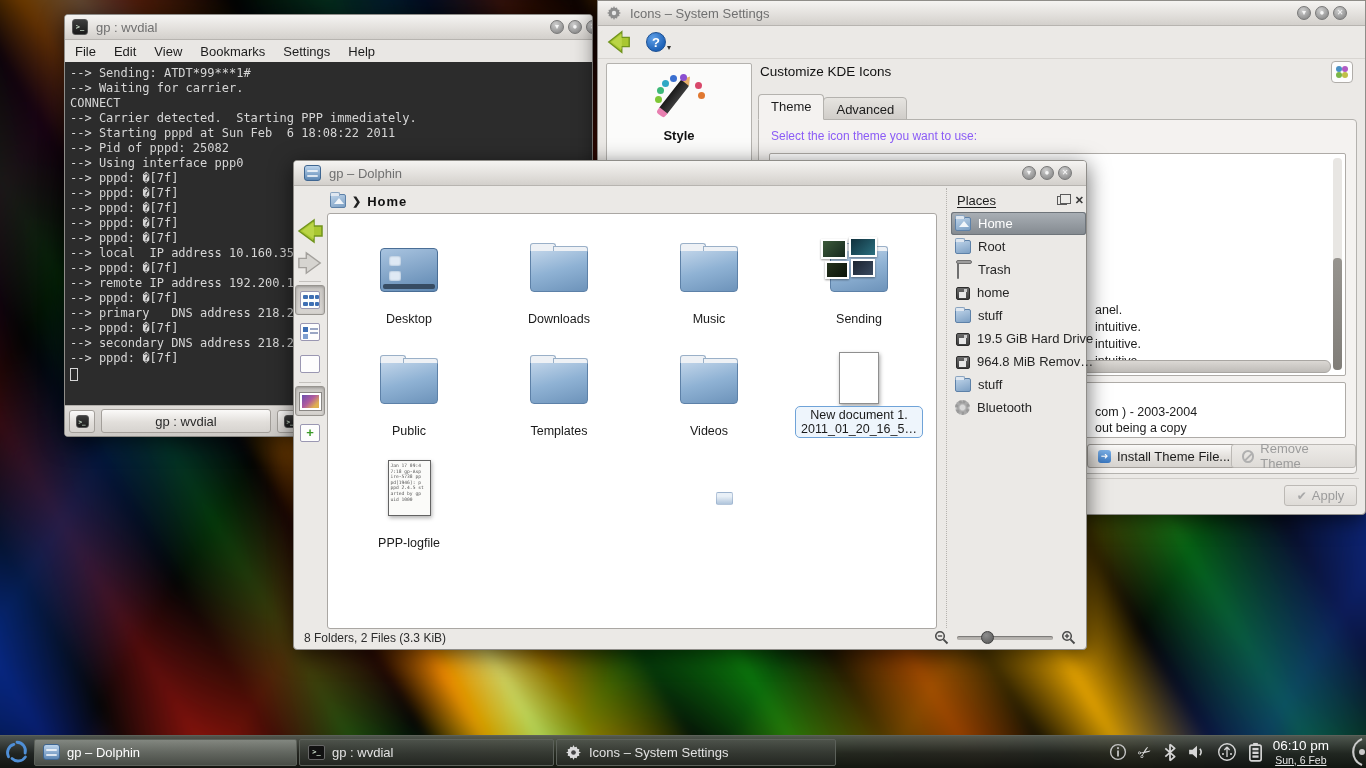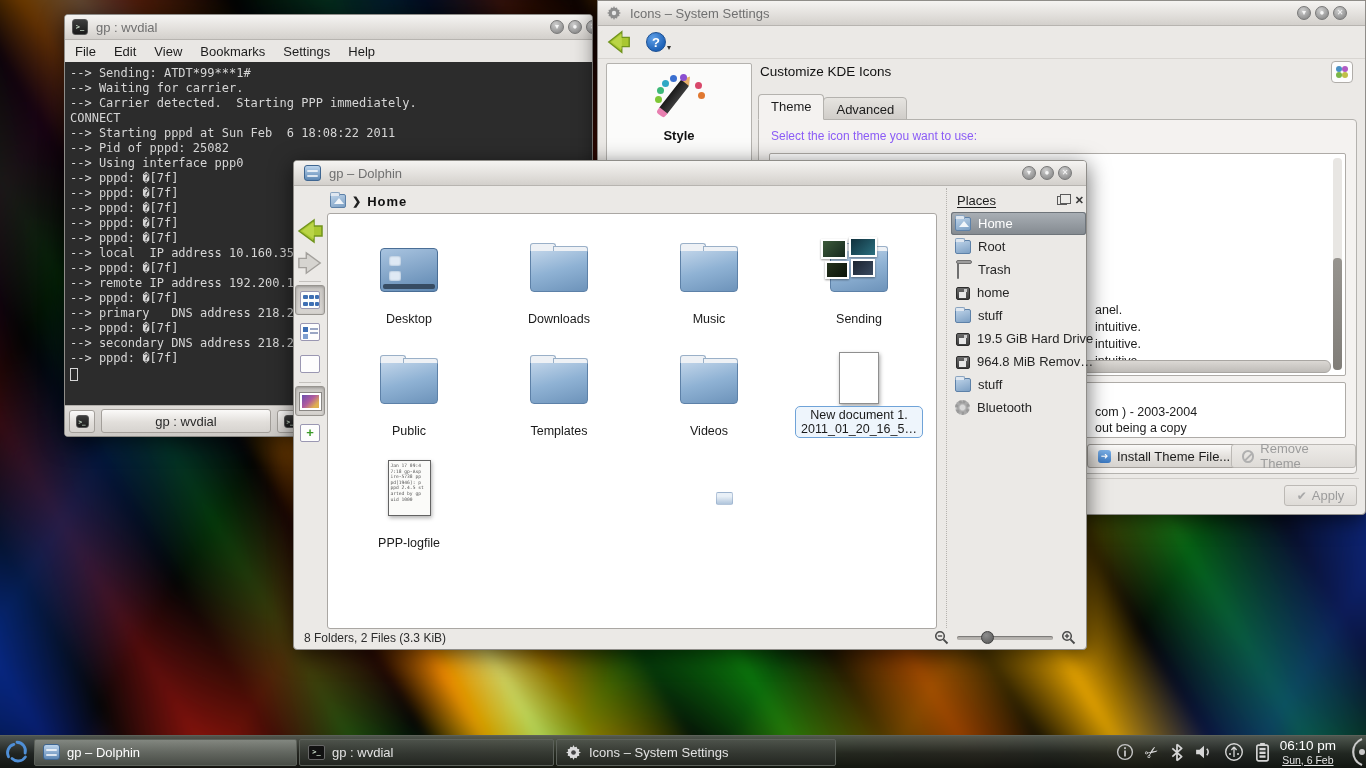--- a/index.html
+++ b/index.html
@@ -245,21 +245,21 @@
     background:linear-gradient(rgba(80,85,78,.7), rgba(40,43,38,.8));
     font-size:13px; color:#e2e2e2; overflow:hidden; white-space:nowrap; }
   .taskbtn.active { background:linear-gradient(rgba(150,155,148,.75), rgba(85,90,83,.8));
     color:#fff; }
   .mini-term { width:17px; height:15px; background:#111; border:1px solid #666; border-radius:2px;
     color:#cfe3cf; font:bold 7px/13px "DejaVu Sans Mono",monospace; text-align:center; flex:0 0 auto; }
   .tray { margin-left:auto; display:flex; align-items:center; gap:11px; padding:0 10px;
     height:100%; }
   .tray svg { display:block; }
   .scissors { color:#d8d8d8; font-size:16px; transform:rotate(-35deg); }
-  .clock { text-align:center; color:#fff; line-height:1.15; margin-right:4px; }
+  .clock { text-align:center; color:#fff; line-height:1.15; margin-right:11px; }
   .clock .t { font-size:13.5px; }
   .clock .d { font-size:10.5px; color:#e4e4e4;text-decoration:underline; }
   .cashew { width:26px; height:30px; color:#c9c9c9; }
 </style>
 </head>
 <body>
 
 <div class="wallpaper"></div>
 
 <div class="window" id="konsole">
@@ -276,22 +276,22 @@
     <span>File</span>
     <span>Edit</span>
     <span>View</span>
     <span>Bookmarks</span>
     <span>Settings</span>
     <span>Help</span>
   </div>
   <div class="terminal">
     <div class="tline">--&gt; Sending: ATDT*99***1#</div>
     <div class="tline">--&gt; Waiting for carrier.</div>
+    <div class="tline">CONNECT</div>
     <div class="tline">--&gt; Carrier detected.  Starting PPP immediately.</div>
-    <div class="tline">CONNECT</div>
     <div class="tline">--&gt; Starting pppd at Sun Feb  6 18:08:22 2011</div>
     <div class="tline">--&gt; Pid of pppd: 25082</div>
     <div class="tline">--&gt; Using interface ppp0</div>
     <div class="tline">--&gt; pppd: �[7f]</div>
     <div class="tline">--&gt; pppd: �[7f]</div>
     <div class="tline">--&gt; pppd: �[7f]</div>
     <div class="tline">--&gt; pppd: �[7f]</div>
     <div class="tline">--&gt; pppd: �[7f]</div>
     <div class="tline">--&gt; local  IP address 10.160.35.</div>
     <div class="tline">--&gt; pppd: �[7f]</div>

